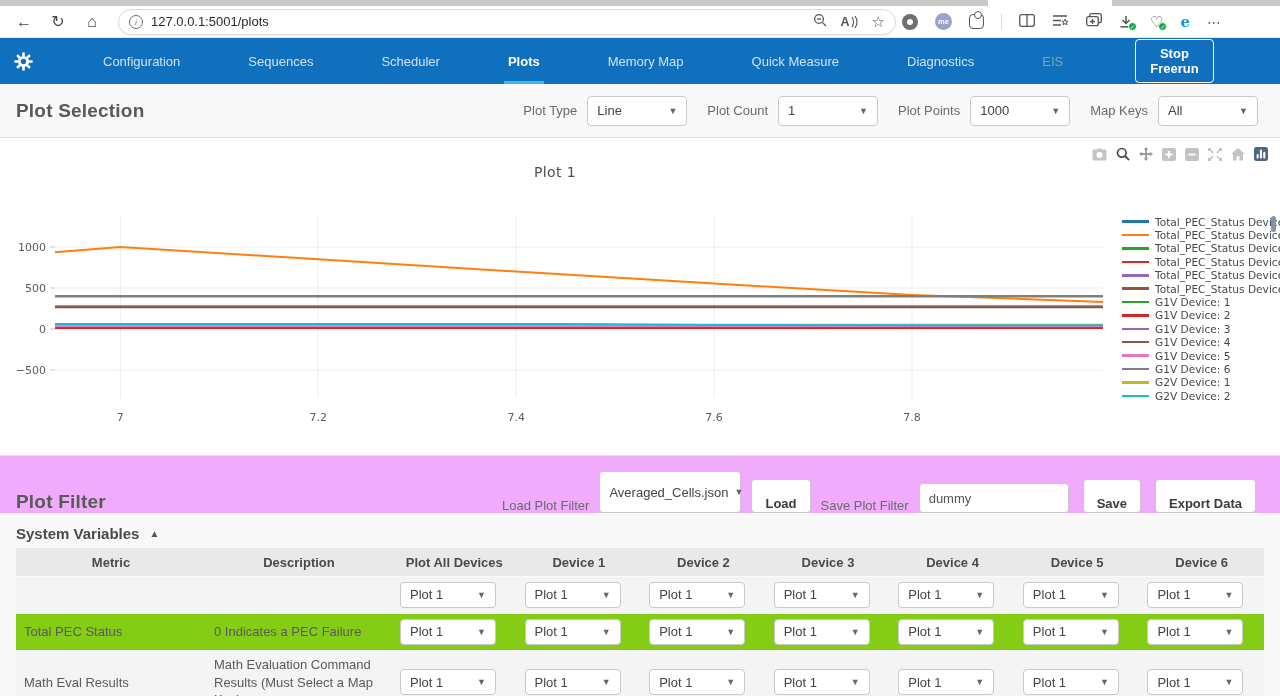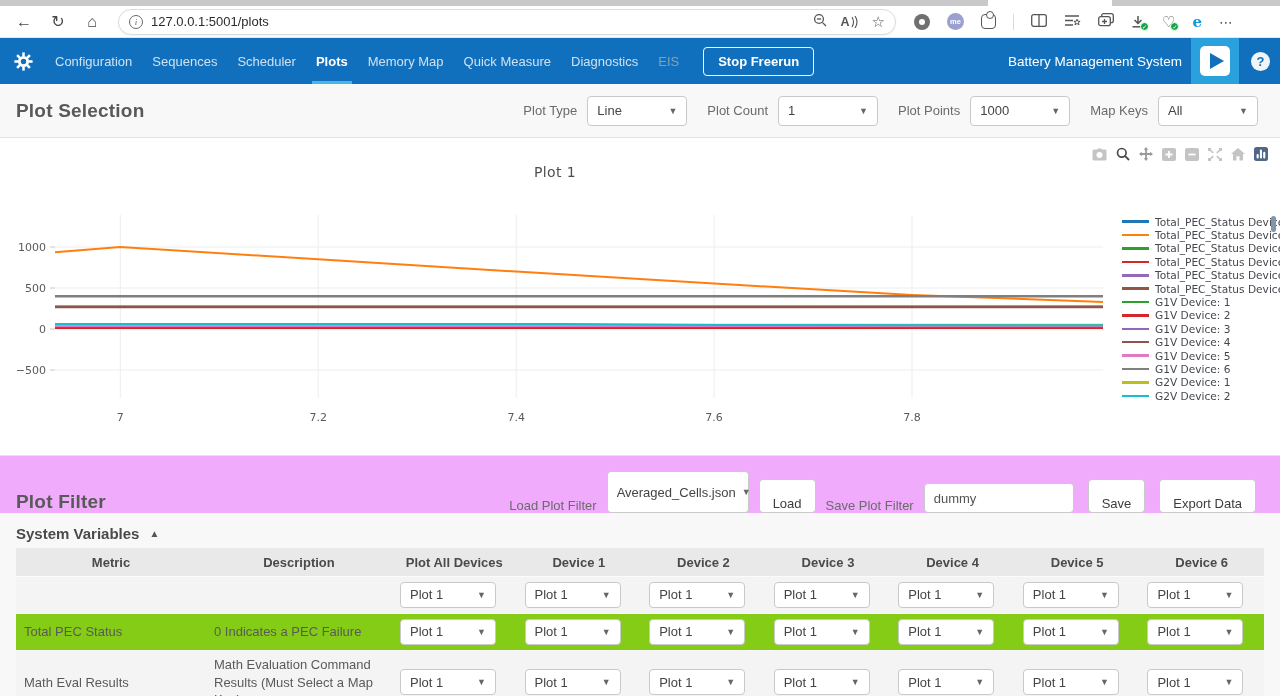--- a/index.html
+++ b/index.html
@@ -7,54 +7,54 @@
     font-family:"Liberation Sans","DejaVu Sans",sans-serif; }
   
   .tabstrip { height:6px; background:#c9c9c9; position:relative; }
   .tab-notch { position:absolute; left:988px; width:124px; height:6px; background:#fff; }
   .toolbar { height:32px; background:#fff; display:flex; align-items:center; padding:0 10px; gap:6px; border-bottom:1px solid #e6e6e6;}
   .tb-ico { width:28px; height:26px; display:flex; align-items:center; justify-content:center; color:#474747; font-size:16px; flex:0 0 auto; }
   .urlpill { flex:0 0 778px; height:26px; margin-left:6px; background:#fff; border:1px solid #dcdcdc; border-radius:14px; display:flex; align-items:center; padding:0 10px; gap:8px; box-shadow:0 1px 2px rgba(0,0,0,.06); }
   .info-circ { width:14px; height:14px; border:1.2px solid #6b6b6b; border-radius:50%; color:#6b6b6b; font-size:9px; display:flex; align-items:center; justify-content:center; font-style:italic; font-family:"Liberation Serif",serif; }
   .url { font-size:13px; color:#2b2b2b; flex:1; }
   .pill-right { display:flex; align-items:center; gap:14px; }
-  .tb-right { display:flex; align-items:center; gap:17px; margin-left:12px; }
+  .tb-right { display:flex; align-items:center; gap:17px; margin-left:0; }
   .badge-wrap { position:relative; display:flex; }
   .gbadge { position:absolute; right:-4px; bottom:-3px; width:9px; height:9px; border-radius:50%; background:#16a34a; color:#fff; font-size:6px; display:flex; align-items:center; justify-content:center; border:1px solid #fff;}
   .ext-circle { width:16px; height:16px; border-radius:50%; background:#707070; position:relative; }
   .ext-circle::after { content:""; position:absolute; left:5px; top:5px; width:6px; height:6px; border-radius:50%; background:#fff; }
   .me-circle { width:17px; height:17px; border-radius:50%; background:#9aa0cf; color:#fff; font-size:7.5px; font-weight:700; display:flex; align-items:center; justify-content:center; }
   .ext-puz { width:15px; height:15px; border:1.4px solid #555; border-radius:4px; position:relative; }
   .ext-puz::after{content:""; position:absolute; left:4px; top:-4px; width:6px; height:6px; border-radius:50%; background:#fff; border:1.4px solid #555;}
   .vdiv { width:1px; height:16px; background:#d9d9d9; }
   .edge-e { font-size:15px; font-weight:700; color:#1398df; font-family:"DejaVu Serif",serif; }
   .ra { display:flex; align-items:center; font-size:12.5px; font-weight:600; color:#555; gap:1px; }
   
-  .nav { height:46px; background:#1070bd; display:flex; align-items:center; padding-left:14px; }
+  .nav { height:46px; background:#1070bd; display:flex; align-items:center; padding-left:14px;gap:48px; }
   .gear { margin-right:12px; display:flex; }
   .nav-item { position:relative; height:46px; display:flex; align-items:center; padding:0 10px; color:#cfe1f1; font-size:13px; cursor:pointer; white-space:nowrap; }
   .nav-item.active { color:#ffffff; font-weight:700; }
   .nav-item.active::after { content:""; position:absolute; left:6px; right:6px; bottom:0; height:3px; background:#45b6e8; }
   .nav-item.disabled { color:#9fa8a3; opacity:.85; }
   .stop-btn { margin-left:14px; background:transparent; border:1px solid #ffffff; border-radius:4px; color:#fff; font-weight:700; font-size:13px; padding:6px 14px; font-family:inherit; cursor:pointer; }
   .nav-spacer { flex:1; }
   .app-title { color:#fff; font-size:13.5px; margin-right:9px; white-space:nowrap; }
   .playbox { width:48px; height:46px; background:#2aa0dd; display:flex; align-items:center; justify-content:center; cursor:pointer; }
   .play-inner { width:30px; height:30px; background:#fff; border-radius:5px; display:flex; align-items:center; justify-content:center; }
   .help { width:19px; height:19px; border-radius:50%; background:#f2f5f7; color:#1070bd; font-weight:700; font-size:13px; display:flex; align-items:center; justify-content:center; margin:0 10px 0 12px; cursor:pointer; }
   
   .secbar { height:54px; background:#f8f8f8; border-bottom:1px solid #e3e3e3; display:flex; align-items:center; padding:0 22px 0 16px; }
   .sec-title { font-size:19px; font-weight:600; color:#595959; letter-spacing:.2px; }
   .sec-spacer { flex:1; }
   .lbl { font-size:13px; color:#6b6b6b; white-space:nowrap; }
   .sel { display:inline-flex; align-items:center; justify-content:space-between; background:#fff; border:1px solid #c9c9c9; border-radius:4px; padding:0 9px; color:#444; font-size:13px; cursor:pointer; }
   .caret { font-size:9px; color:#666; margin-left:6px; }
   .ps-group { display:flex; align-items:center; gap:10px; margin-left:20px; }
   .ps-sel { width:100px; height:30px; }
-  .btn { background:#fff; border:1px solid #c9c9c9; border-radius:4px; padding:16px 13px; height:30px; font-weight:400; color:#3c3c3c; font-size:13px; font-family:inherit; cursor:pointer; }
+  .btn { background:#fff; border:1px solid #c9c9c9; border-radius:4px; padding:16px 13px; height:30px; font-weight:700; color:#3c3c3c; font-size:13px; font-family:inherit; cursor:pointer; }
   .txt-input { width:150px; height:30px; border:1px solid #c9c9c9; border-radius:4px; padding:0 9px; font-size:13px; color:#555; font-family:inherit; background:#fff; }
   
   .chart { position:relative; height:317px; background:#fff; }
   .modebar { position:absolute; top:9px; right:12px; display:flex; align-items:center; gap:9px; }
   .mb-ico { display:flex; cursor:pointer; }
   .chart-title { position:absolute; top:26px; left:0; width:1110px; text-align:center; font-size:14px; color:#4e4e4e; letter-spacing:.4px; font-family:"DejaVu Sans",sans-serif; }
   .plot-svg { position:absolute; left:0; top:62px; }
   .plot-svg text { font-size:11px; fill:#5a5a5a; font-family:"DejaVu Sans",sans-serif; }
   .legend { position:absolute; left:1122px; top:77px; }
   .lg-item { display:flex; align-items:center; height:13.4px; cursor:pointer; }

